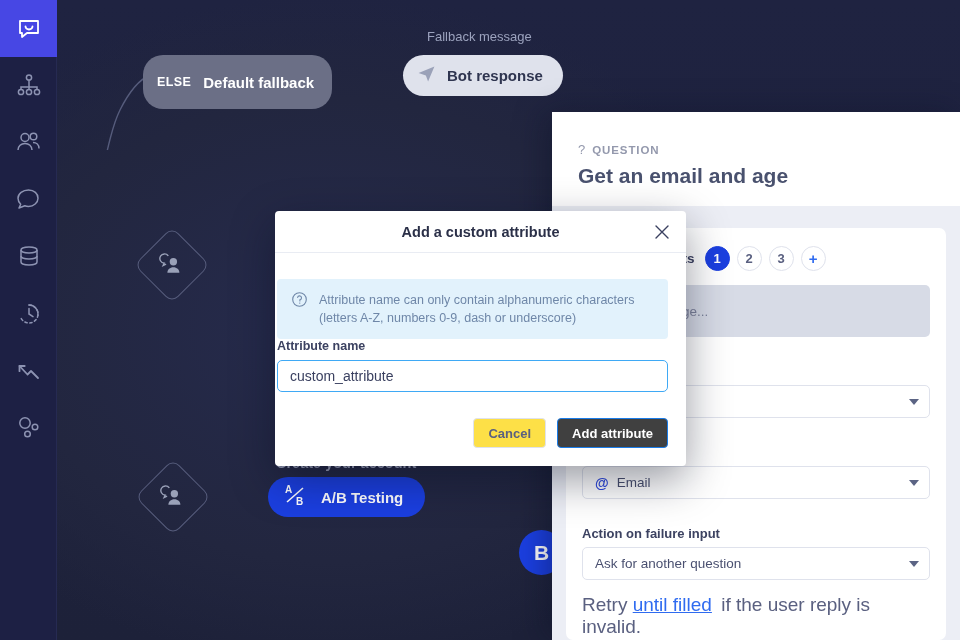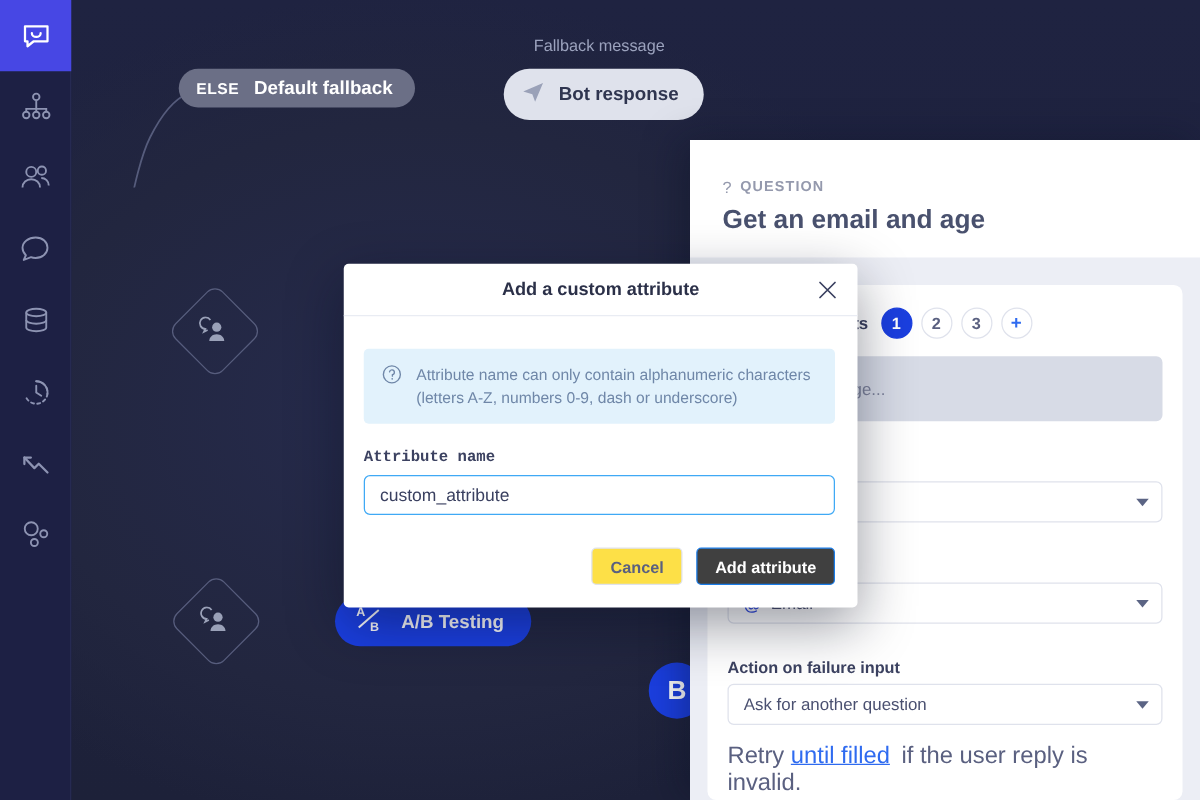--- a/index.html
+++ b/index.html
@@ -32,21 +32,21 @@
     display: flex; align-items: center; justify-content: center;
   }
   .rail-tile.active { background: #4747e4; }
   .rail-tile svg { display: block; }
 
   
   .node { position: absolute; display: flex; align-items: center; z-index: 10; }
 
   .pill-else {
     left: 143px; top: 55px;
-    height: 31px; padding: 0 18px 0 14px;
+    height: 54px; padding: 0 18px 0 14px;
     background: #6b6f86; border-radius: 20px;
     gap: 12px; color: #fff;
   }
   .pill-else .kw { font-size: 12.5px; font-weight: 700; letter-spacing: .4px; }
   .pill-else .txt { font-size: 15px; font-weight: 700; }
 
   .pill-bot {
     left: 403px; top: 55px;
     height: 41px; padding: 0 20px 0 14px;
     background: #dfe2ec; border-radius: 21px;
@@ -156,27 +156,27 @@
   .modal-head {
     position: relative; height: 42px;
     border-bottom: 1px solid #e9ecf3;
     display: flex; align-items: center; justify-content: center;
   }
   .modal-title { color: #2b3048; font-size: 14.5px; font-weight: 700; }
   .modal-close {
     position: absolute; right: 14px; top: 50%; transform: translateY(-50%);
     width: 20px; height: 20px; cursor: pointer;
   }
-  .modal-body { padding: 26px 18px 0 16px; }
+  .modal-body { padding: 26px 18px 0 2px; }
   .infobox {
     background: #e2f2fc; border-radius: 4px;
     padding: 12px 14px; display: flex; gap: 11px; align-items: flex-start;
   }
   .infobox .ibtext { color: #6f87a8; font-size: 12.5px; line-height: 1.45; }
-  .field-label { margin-top: 20px; color: #3c4261; font-size: 12.5px; font-weight: 600; font-family: Liberation Mono, monospace; }
+  .field-label { color: #3c4261; font-size: 12.5px; font-weight: 600; }
   .text-input {
     margin-top: 7px; width: 100%; height: 32px;
     border: 1.4px solid #3fa9f5; border-radius: 5px;
     padding: 0 12px; color: #3a4060; font-size: 14px;
     font-family: "Liberation Sans", sans-serif; outline: none;
     background: #fff;
   }
   .modal-foot {
     padding: 26px 18px 18px 18px;
     display: flex; justify-content: flex-end; gap: 11px;

